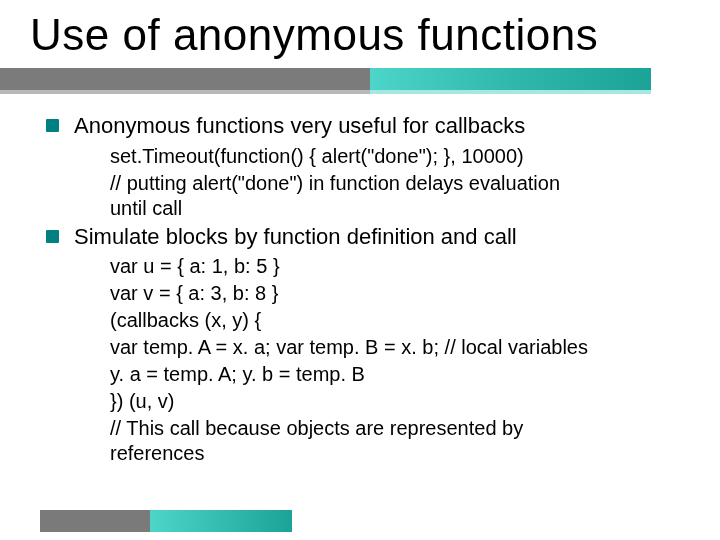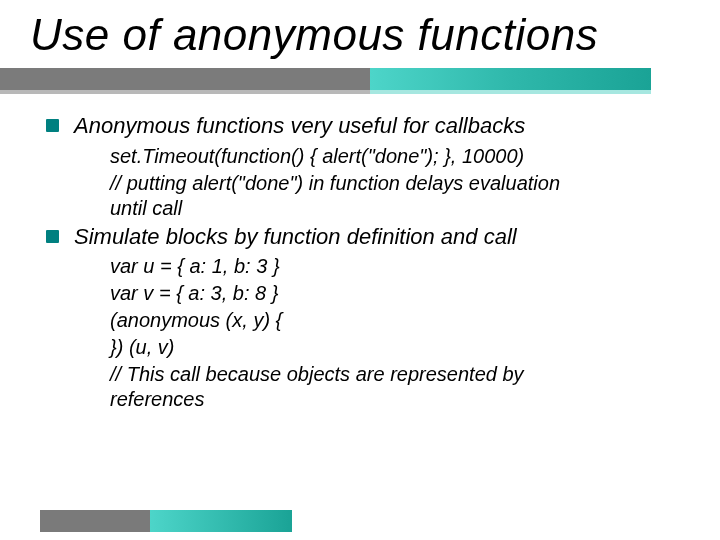--- a/index.html
+++ b/index.html
@@ -8,21 +8,20 @@
     width: 720px;
     height: 540px;
     background: #ffffff;
     font-family: Arial, Helvetica, sans-serif;
     overflow: hidden;
   }
   .slide {
     position: relative;
     width: 651px;
     height: 540px;
-    font-style: italic;
   }
   .title {
     font-size: 44px;
     padding: 10px 0 6px 30px;
     color: #000;
     letter-spacing: 0.5px;
   }
   .hr-band {
     position: relative;
     height: 32px;
@@ -95,23 +94,25 @@
     <div class="right"></div>
   </div>
 
   <div class="content">
 
     <div class="bul">Anonymous functions very useful for callbacks</div>
     <div class="sub">set.Timeout(function() { alert("done"); }, 10000)</div>
     <div class="sub">// putting alert("done") in function delays evaluation until call</div>
 
     <div class="bul" style="">Simulate blocks by function definition and call</div>
-    <div class="sub">var u = { a: 1, b: 3 }</div>
+    <div class="sub">var u = { a: 1, b: 5 }</div>
     <div class="sub">var v = { a: 3, b: 8 }</div>
-    <div class="sub">(anonymous (x, y) {</div>
+    <div class="sub">(callbacks (x, y) {</div>
+    <div class="sub">        var temp. A = x. a; var temp. B = x. b;  // local variables</div>
+    <div class="sub">        y. a = temp. A; y. b = temp. B</div>
     <div class="sub">}) (u, v)</div>
     <div class="sub">// This call because objects are represented by references</div>
 
   </div>
 
   <div class="footer-bar">
     <div class="l"></div>
     <div class="r"></div>
   </div>
 

